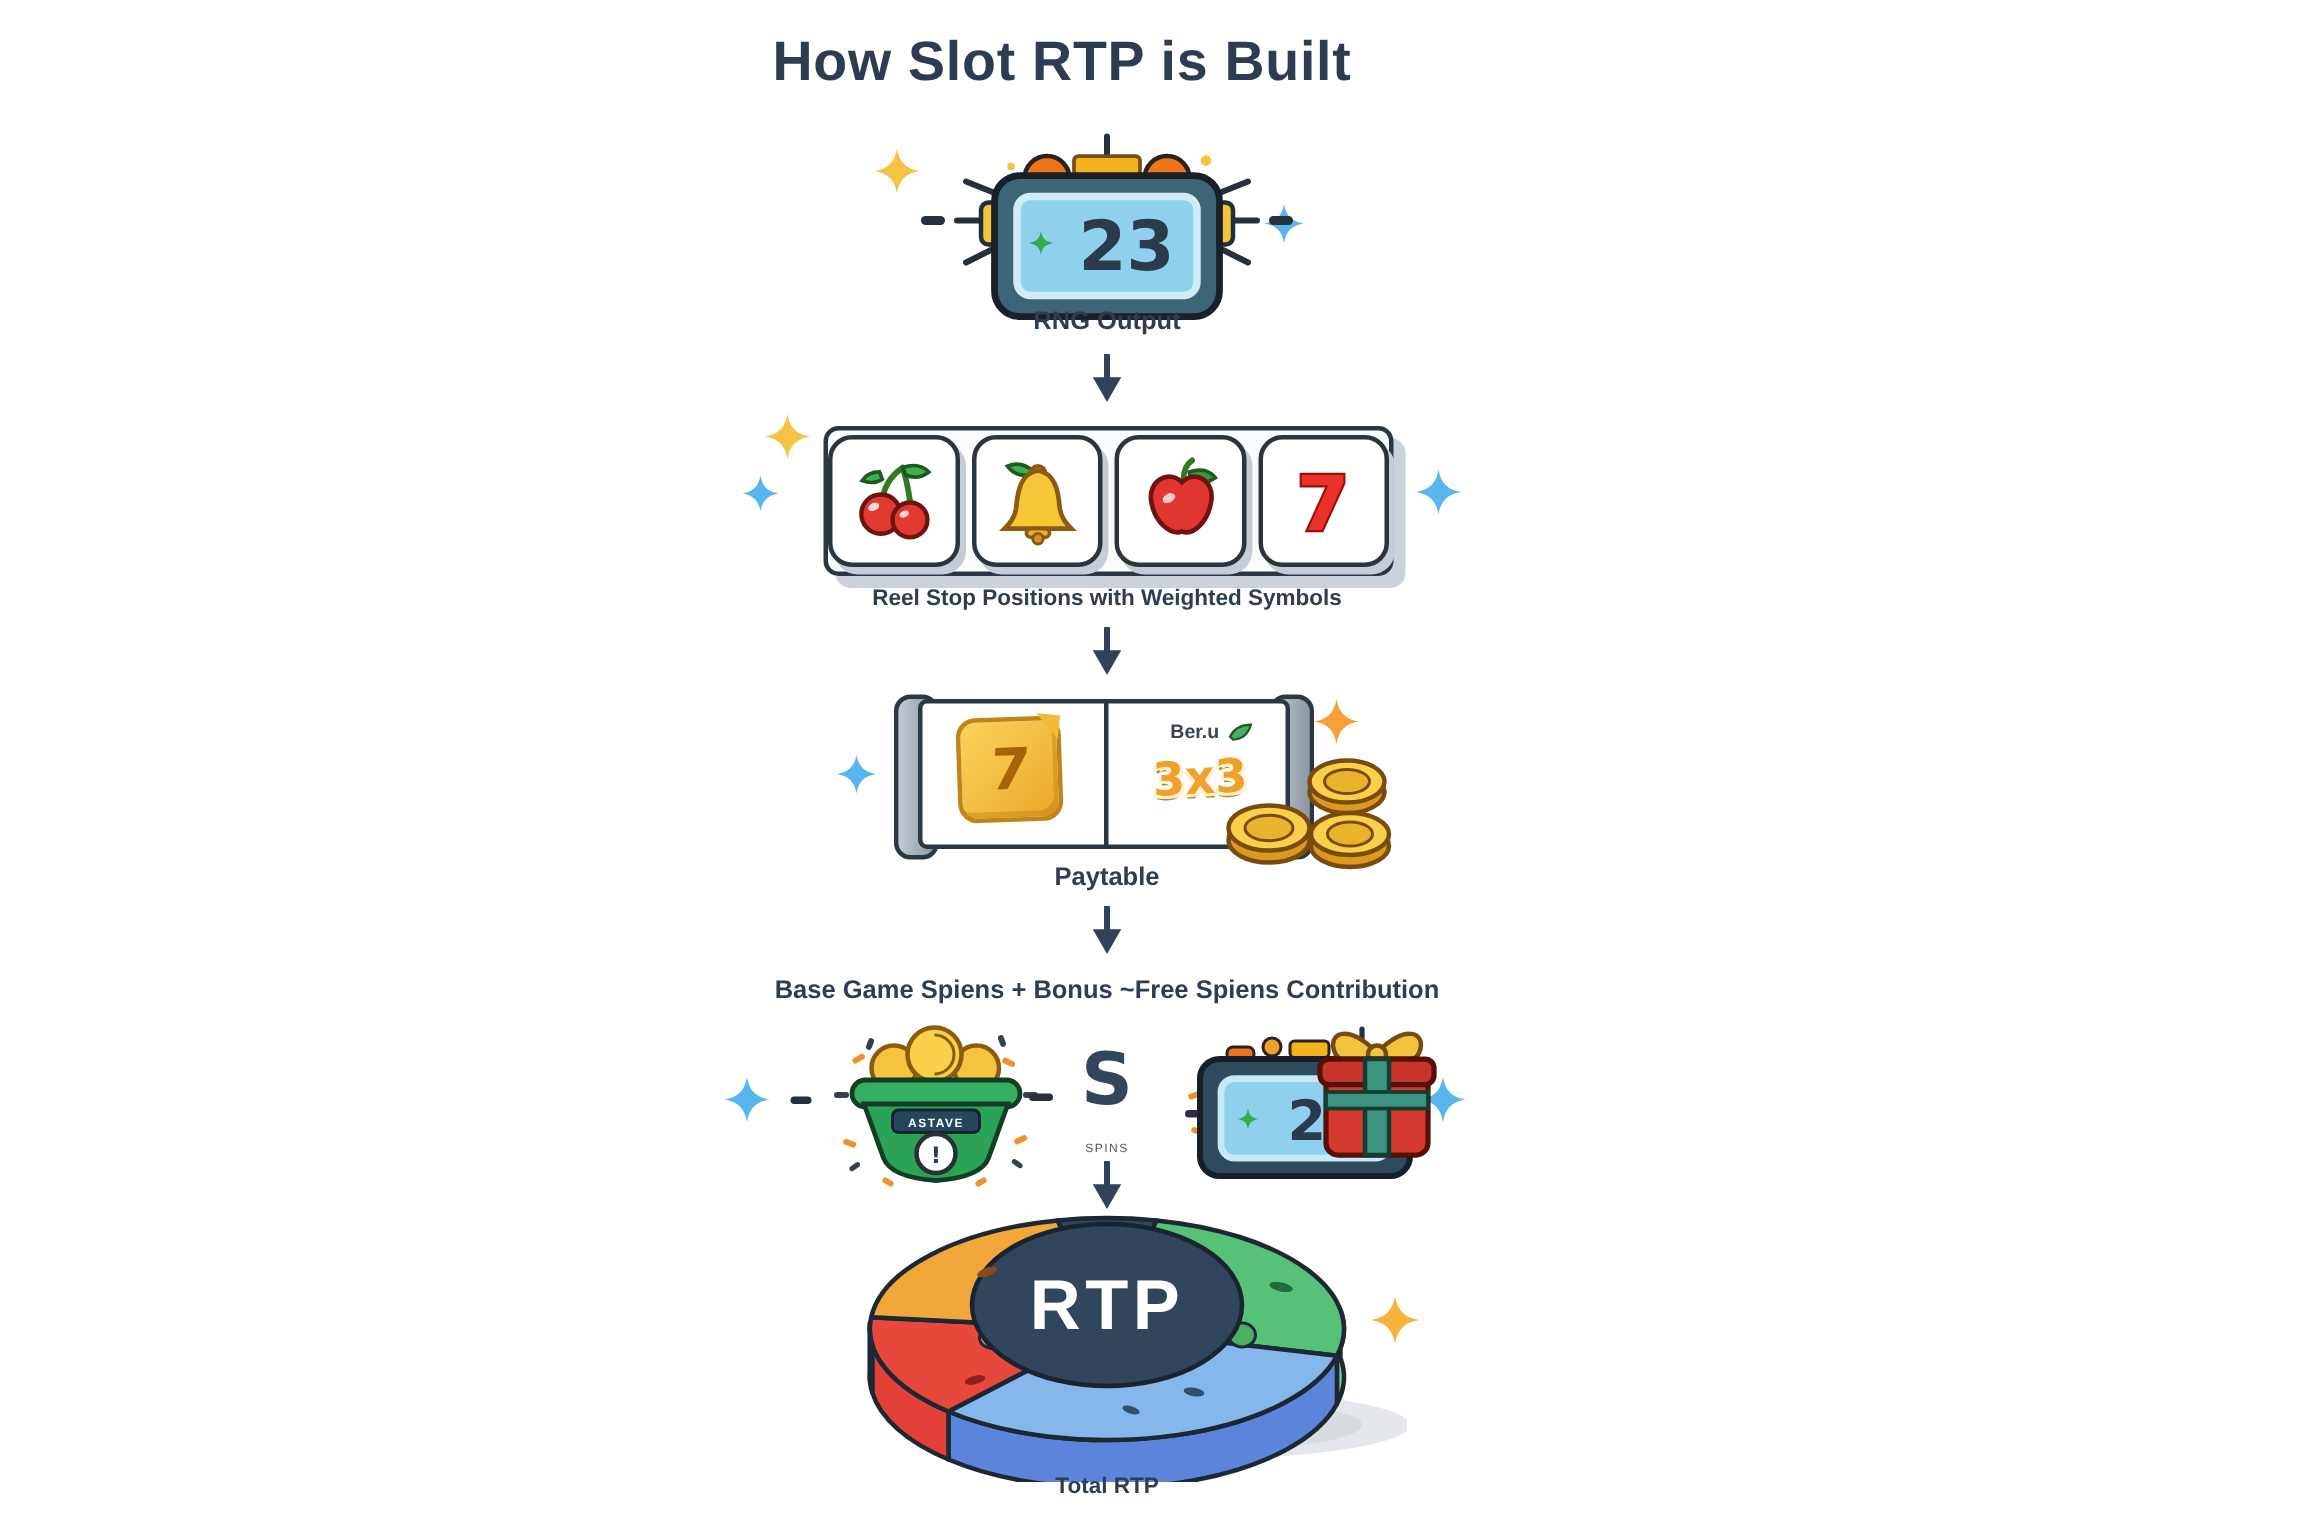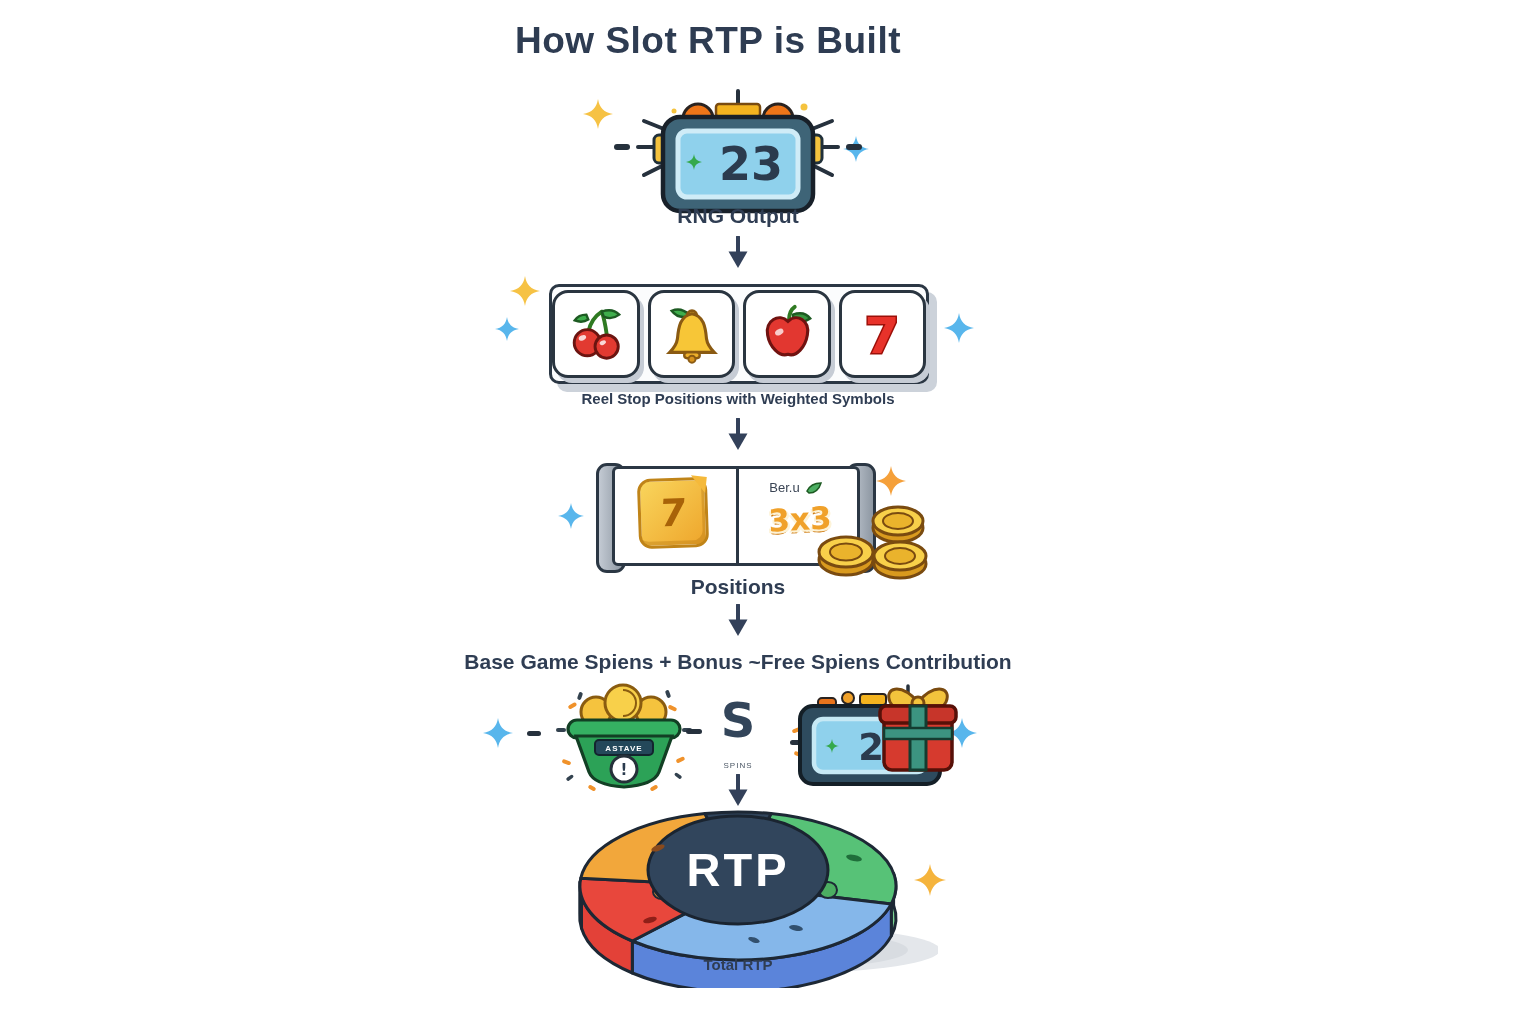--- a/index.html
+++ b/index.html
@@ -1,21 +1,21 @@
 <!DOCTYPE html>
 <html><head>
 <meta charset="utf-8">
 <style>
   html,body{margin:0;padding:0;background:#fff;}
   .canvas{position:relative;width:1252px;height:1024px;background:#ffffff;overflow:hidden;
           font-family:"Liberation Sans",sans-serif;color:#2f3d53;}
   .title{position:absolute;top:20px;left:0;width:1416px;text-align:center;margin:0;
          font-size:37px;font-weight:700;color:#2e3c52;letter-spacing:.5px;}
   .label{position:absolute;left:0;width:1476px;text-align:center;font-weight:600;color:#2f3d53;}
-  .lab-21{font-size:21px;} .lab-22{font-size:15px;}
+  .lab-21{font-size:17px;} .lab-22{font-size:15px;}
   .sparkle{position:absolute;}
   .dash{position:absolute;background:#26313d;border-radius:3px;}
   .arrow{position:absolute;width:26px;height:34px;}
   svg{display:block;}
   .abs{position:absolute;}
 
   
   .book{position:absolute;left:596px;top:463px;width:280px;height:106px;}
   .book-edge{position:absolute;top:0;width:24px;height:104px;border:3px solid #2b3744;border-radius:11px;
              background:linear-gradient(90deg,#c3cad3,#8d97a2);}
@@ -23,22 +23,22 @@
               border:3px solid #2b3744;border-radius:6px;}
   .book-spine{position:absolute;left:50%;top:3px;width:3px;height:100px;background:#2b3744;}
   .gold-tile{position:absolute;left:42px;top:15px;width:64px;height:64px;border-radius:13px;
              background:linear-gradient(135deg,#f9d55c,#eea52b);border:3px solid #c08418;
              display:flex;align-items:center;justify-content:center;transform:rotate(-2deg);
              box-shadow:inset -3px -4px 0 rgba(176,112,12,.35);}
   .gold-tile span{font-family:"DejaVu Sans",sans-serif;font-size:38px;font-weight:700;color:#a86208;
                   transform:skewX(-6deg);}
   .tile-fold{position:absolute;right:-2px;top:-4px;width:0;height:0;border-left:16px solid transparent;
              border-top:16px solid #f5b93a;transform:rotate(8deg);}
-  .page-caption{position:absolute;left:148px;top:17px;width:104px;display:flex;align-items:center;
-                justify-content:center;gap:5px;font-size:13px;font-weight:400;color:#3a4454;}
+  .page-caption{position:absolute;left:160px;top:17px;width:104px;display:flex;align-items:center;
+                justify-content:center;gap:5px;font-size:13px;font-weight:700;color:#3a4454;}
   .multiplier{position:absolute;left:152px;top:38px;width:104px;text-align:center;
               font-family:"DejaVu Sans",sans-serif;font-size:31px;font-weight:700;color:#f0a12a;
               transform:rotate(-3deg);
               text-shadow:-2px 2px 0 #fdf3d8, 2px 2px 0 #fdf3d8, 0 3px 0 #cf7d14;}
 
   
   .reel-frame{position:absolute;left:549px;top:284px;width:374px;height:94px;background:#fbfcfd;
               border:3px solid #2b3744;border-radius:10px;box-shadow:8px 8px 0 #ccd2da;
               display:flex;align-items:center;justify-content:center;gap:8px;}
   .reel-tile{width:82px;height:82px;background:#fff;border:3px solid #2a3540;border-radius:16px;
@@ -184,21 +184,21 @@
         <ellipse cx="88" cy="23" rx="25" ry="14" fill="#f8d04a"></ellipse>
         <ellipse cx="88" cy="23" rx="15" ry="8" fill="#eab32c" stroke-width="2"></ellipse>
         <ellipse cx="36" cy="62" rx="27" ry="15" fill="#d99a1e"></ellipse>
         <ellipse cx="36" cy="54" rx="27" ry="15" fill="#f8d04a"></ellipse>
         <ellipse cx="36" cy="54" rx="16" ry="8.5" fill="#eab32c" stroke-width="2"></ellipse>
         <ellipse cx="90" cy="66" rx="26" ry="14" fill="#d99a1e"></ellipse>
         <ellipse cx="90" cy="58" rx="26" ry="14" fill="#f8d04a"></ellipse>
         <ellipse cx="90" cy="58" rx="15" ry="8" fill="#eab32c" stroke-width="2"></ellipse>
       </g>
     </svg>
-    <div class="label lab-21" style="top:575px">Positions</div>
+    <div class="label lab-21" style="top:575px">Paytable</div>
     <svg class="arrow" style="left:725px;top:604px" viewBox="0 0 26 34">
       <path d="M13 1 V17" stroke="#33415a" stroke-width="4" stroke-linecap="round" fill="none"></path>
       <path d="M3.5 15.5 L13 32 L22.5 15.5 Z" fill="#33415a"></path>
     </svg>
   </div>
 
   <div>
     <div class="label lab-21" style="top:650px">Base Game Spiens + Bonus ~Free Spiens Contribution</div>
 
     <svg class="abs" style="left:548px;top:676px" width="152" height="122" viewBox="0 0 152 122">
@@ -301,16 +301,16 @@
 
       <ellipse cx="180" cy="72" rx="90" ry="54" fill="#31455c" stroke="#1a2430" stroke-width="3"></ellipse>
 
       <ellipse cx="100" cy="50" rx="7" ry="2.8" fill="#8a4a1c" transform="rotate(-20 100 50)"></ellipse>
       <ellipse cx="92" cy="122" rx="7" ry="2.8" fill="#8f1f18" transform="rotate(-15 92 122)"></ellipse>
       <ellipse cx="238" cy="130" rx="7" ry="2.8" fill="#32506e" transform="rotate(10 238 130)"></ellipse>
       <ellipse cx="196" cy="142" rx="6" ry="2.5" fill="#32506e" transform="rotate(18 196 142)"></ellipse>
       <ellipse cx="296" cy="60" rx="8" ry="3" fill="#1f6e3a" transform="rotate(12 296 60)"></ellipse>
       <text x="180" y="88" text-anchor="middle" font-family="Liberation Sans" font-size="47" font-weight="700" fill="#ffffff" letter-spacing="3">RTP</text>
     </svg>
-    <div class="label lab-22" style="top:956px">Total RTP</div>
+    <div class="label lab-22" style="top:982px">Total RTP</div>
   </div>
 
 </div>
 
 </body></html>

